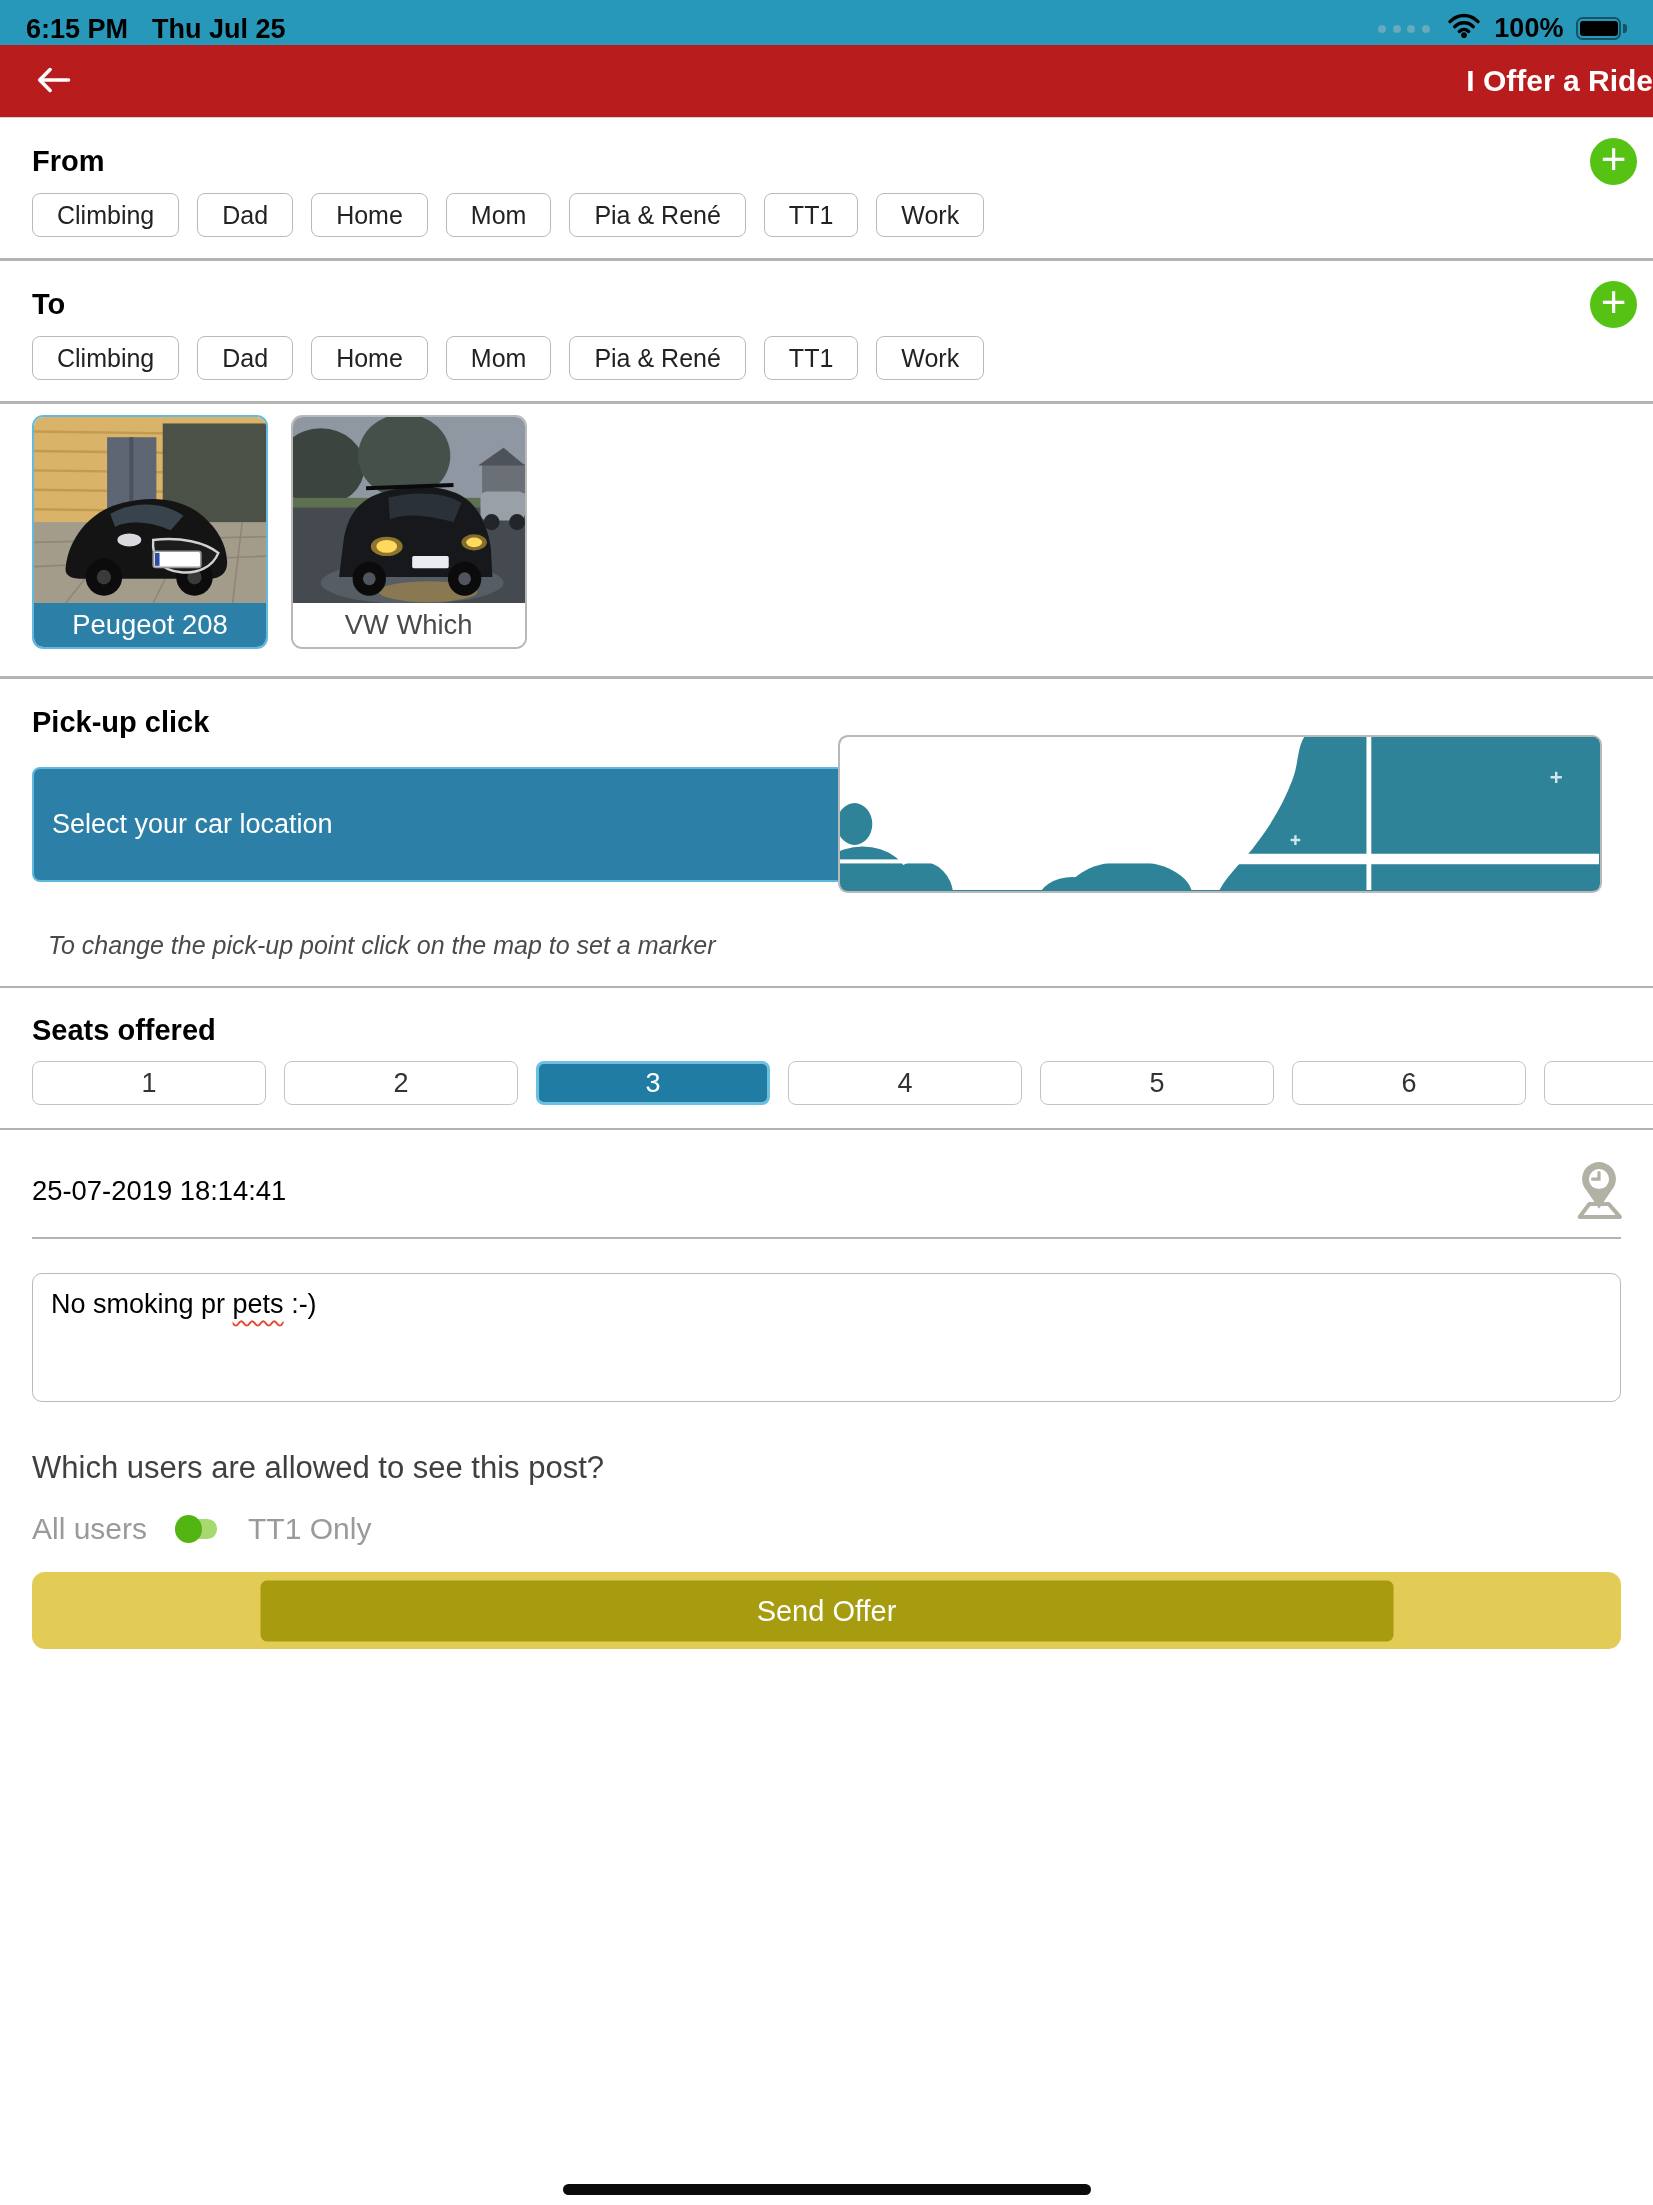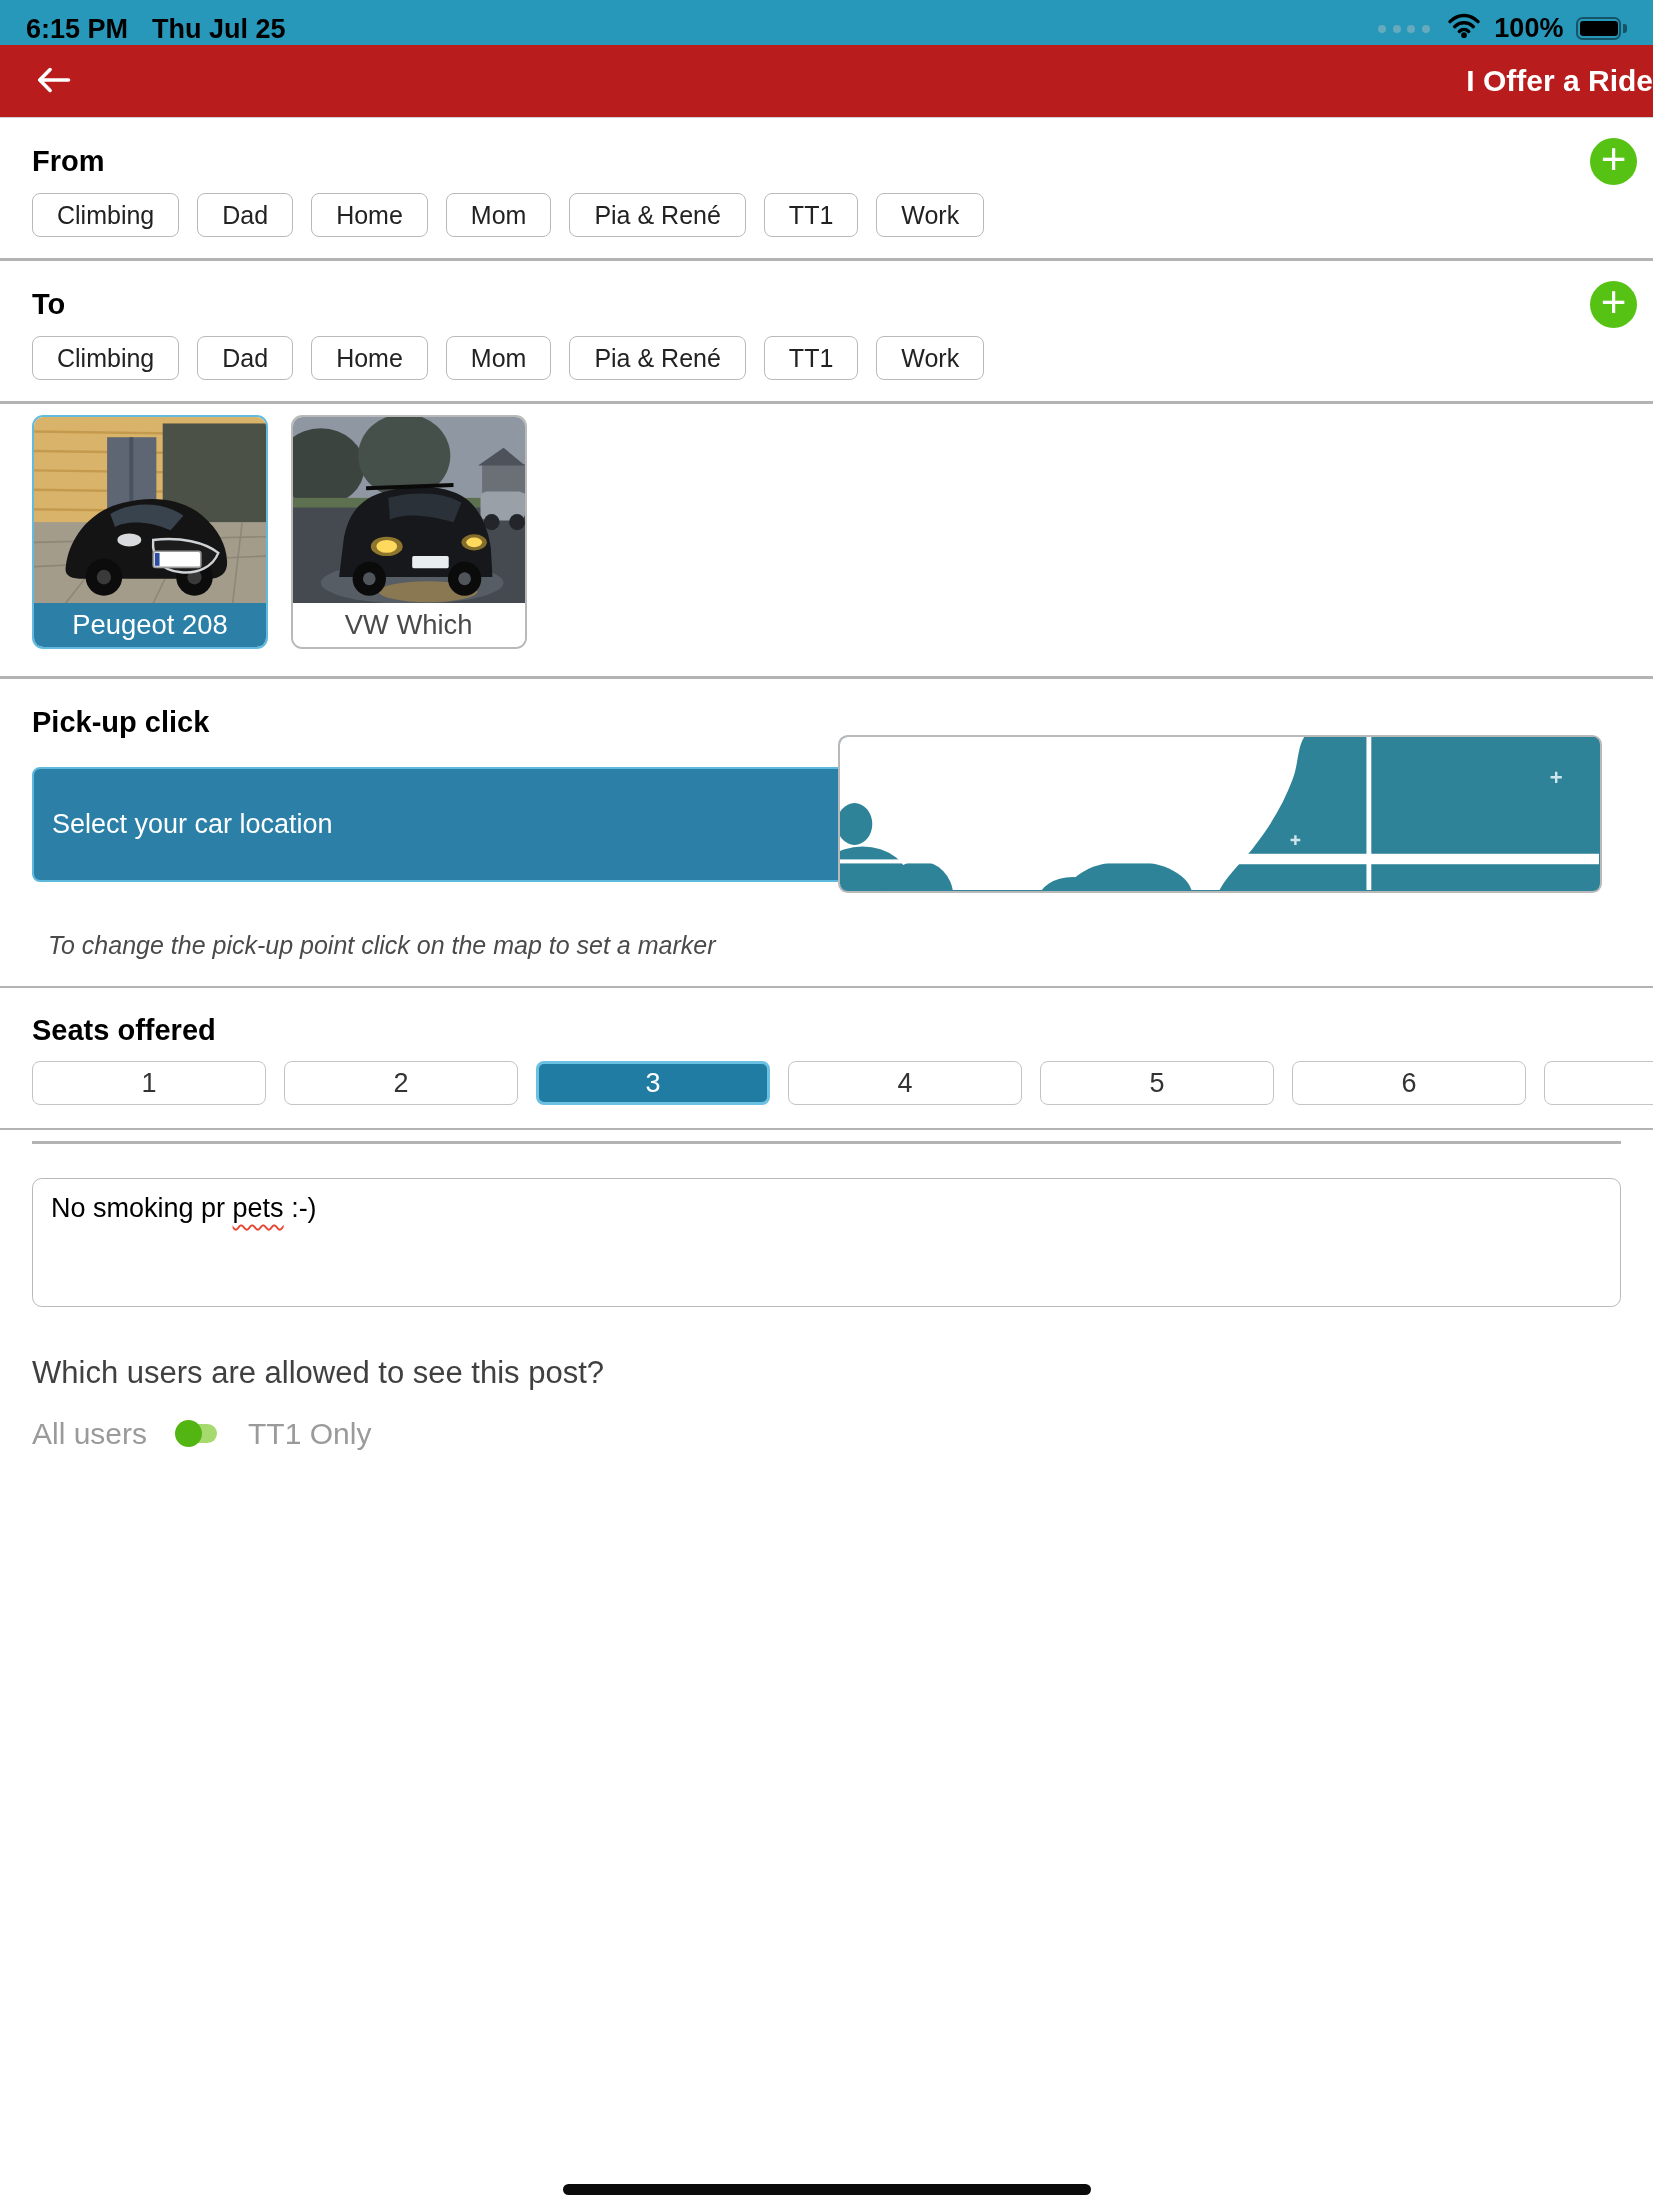--- a/index.html
+++ b/index.html
@@ -312,32 +312,49 @@
     <button class="seat-btn">1</button>
     <button class="seat-btn">2</button>
     <button class="seat-btn selected">3</button>
     <button class="seat-btn">4</button>
     <button class="seat-btn">5</button>
     <button class="seat-btn">6</button>
     <button class="seat-btn">7</button>
   </div>
   <div class="divider" style="margin-top:22.6px;"></div>
 
+  <div class="date-row">
+    <span class="date-text">25-07-2019 18:14:41</span>
+    <button class="pin-btn">
+      <span>
+        <svg width="58" height="65" viewBox="0 0 72 80">
+          <path d="M12,74 L24,58 H48 L62,74 Z" fill="none" stroke="#b3b0a4" stroke-width="5" stroke-linejoin="round"></path>
+          <circle cx="36" cy="27" r="21" fill="#b3b0a4"></circle>
+          <path d="M21,42 L51,42 L36,64 Z" fill="#b3b0a4"></path>
+          <circle cx="36" cy="27" r="12.5" fill="#fff"></circle>
+          <path d="M36,19 V27 H28" stroke="#b3b0a4" stroke-width="4" fill="none" stroke-linecap="round"></path>
+        </svg>
+      </span>
+    </button>
+  </div>
   <div class="date-divider"></div>
 
   <div class="note-box">
     <span>No smoking pr </span><span class="misspelled">pets</span><span> :-)</span>
   </div>
 
   <div class="question">Which users are allowed to see this post?</div>
   <div class="toggle-row">
     <span class="toggle-label">All users</span>
     <span class="toggle">
         <span class="toggle-knob"></span>
       </span>
     <span class="toggle-label">TT1 Only</span>
   </div>
 
+  <div class="send-outer">
+    <button class="send-inner">Send Offer</button>
+  </div>
 
 </div>
 
 <div class="home-indicator"></div>
 
 
 </body></html>

